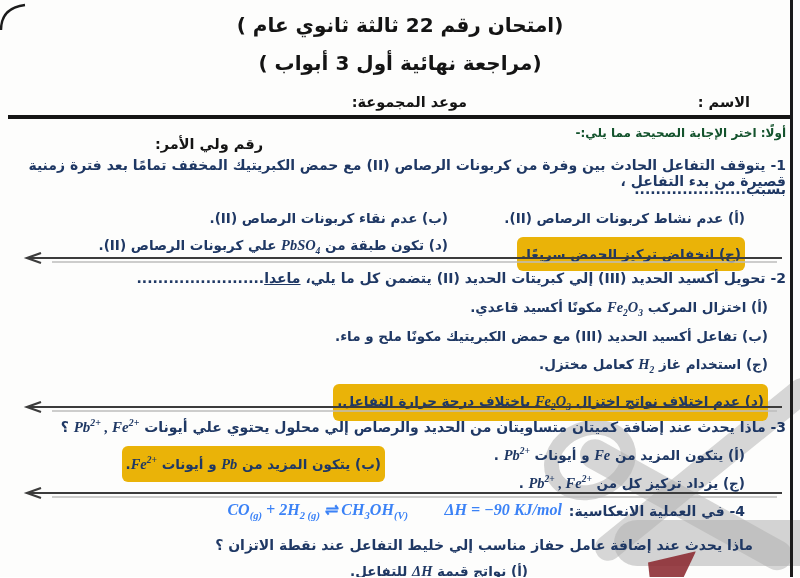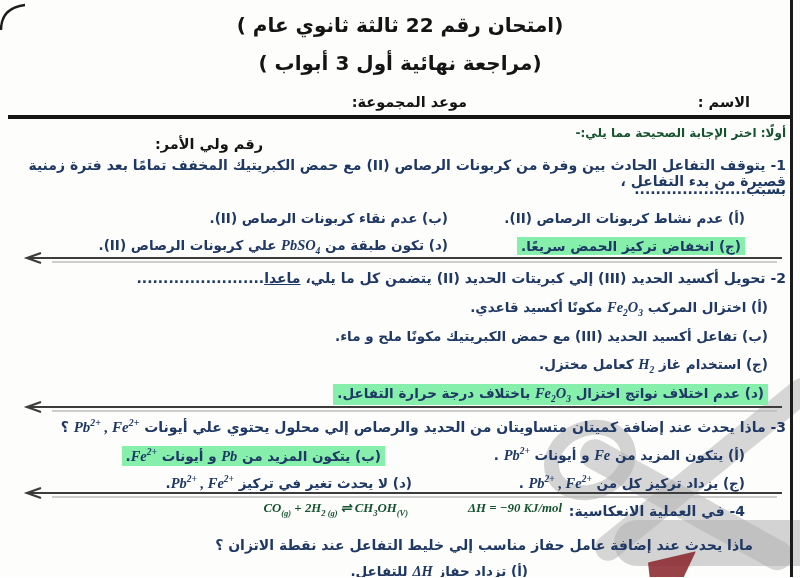--- a/index.html
+++ b/index.html
@@ -26,25 +26,25 @@
           clip-path:polygon(0 55%,100% 0,78% 100%,8% 100%);transform:rotate(8deg);}
   
   .content{position:absolute;inset:0;z-index:1;}
   .abs{position:absolute;}
   .title{width:100%;text-align:center;font-size:20px;font-weight:bold;color:#141414;}
   .hdr{font-size:14.5px;font-weight:bold;color:#141414;white-space:nowrap;}
   .rule{height:4px;background:#151515;}
   .heading{font-size:12px;font-weight:bold;color:#14532d;white-space:nowrap;}
   .qtext{font-size:14px;font-weight:bold;color:#1f3864;}
   .opt{font-size:13.5px;font-weight:bold;color:#1f3864;white-space:nowrap;}
-  .hl{background:#86efac;padding:1px 4px;}
+  .hl{background:#eab308;padding:9px 4px;border-radius:6px;}
   .u{text-decoration:underline;}
   .formula{font-family:"Liberation Serif",serif;font-style:italic;font-weight:bold;
            unicode-bidi:isolate;direction:ltr;font-size:107%;}
-  .eq{font-size:12px;font-weight:bold;color:#14532d;white-space:nowrap;}
+  .eq{font-size:15px;font-weight:bold;color:#3b82f6;white-space:nowrap;}
   sub,sup{font-size:66%;}
   .divider{pointer-events:none;}
 </style>
 </head>
 <body>
 
 <div id="page">
 
   <div class="wm">
     <div class="wm-ring"></div>
@@ -90,34 +90,33 @@
     <svg class="abs divider" style="top:401px;left:22px;" width="762" height="14">
       <line x1="760" y1="6" x2="7" y2="6" stroke="#3c3c3c" stroke-width="2.2"></line>
       <line x1="755" y1="10" x2="30" y2="10" stroke="#bdbdbd" stroke-width="1.4"></line>
       <polyline points="19,1 5,6 19,11" fill="none" stroke="#3c3c3c" stroke-width="2.2"></polyline>
     </svg>
 
     <div class="abs qtext" style="top:417px;right:14px;"><span>3- ماذا يحدث عند إضافة كميتان متساويتان من الحديد والرصاص إلي محلول يحتوي علي أيونات </span><span class="formula" dir="ltr">Pb<sup>2+</sup> , Fe<sup>2+</sup></span><span> ؟</span></div>
     <span class="abs opt" style="top:446px;right:55px;"><span>(أ) يتكون المزيد من </span><span class="formula" dir="ltr">Fe</span><span> و أيونات </span><span class="formula" dir="ltr">Pb<sup>2+</sup></span><span> .</span></span>
     <span class="abs opt hl" style="top:446px;right:415px;"><span>(ب) يتكون المزيد من </span><span class="formula" dir="ltr">Pb</span><span> و أيونات </span><span class="formula" dir="ltr">Fe<sup>2+</sup></span><span>.</span></span>
     <span class="abs opt" style="top:474px;right:55px;"><span>(ج) يزداد تركيز كل من </span><span class="formula" dir="ltr">Pb<sup>2+</sup> , Fe<sup>2+</sup></span><span> .</span></span>
-    <span class="abs opt" style="top:474px;right:388px;"><span>(د) لا يحدث تغير في تركيز </span><span class="formula" dir="ltr">Pb<sup>2+</sup> , Fe<sup>2+</sup></span><span>.</span></span>
 
     <svg class="abs divider" style="top:487px;left:22px;" width="762" height="14">
       <line x1="760" y1="6" x2="7" y2="6" stroke="#3c3c3c" stroke-width="2.2"></line>
       <line x1="755" y1="10" x2="30" y2="10" stroke="#bdbdbd" stroke-width="1.4"></line>
       <polyline points="19,1 5,6 19,11" fill="none" stroke="#3c3c3c" stroke-width="2.2"></polyline>
     </svg>
 
     <span class="abs qtext" style="top:503px;right:55px;white-space:nowrap;">4- في العملية الانعكاسية:</span>
     <span class="abs eq" style="top:501px;right:238px;"><span class="formula" dir="ltr">ΔH = −90 KJ/mol</span></span>
     <span class="abs eq" style="top:500px;right:392px;"><span class="formula" dir="ltr">CO<sub>(g)</sub> + 2H<sub>2 (g)</sub> ⇌ CH<sub>3</sub>OH<sub>(V)</sub></span></span>
 
     <div class="abs qtext" style="top:537px;right:47px;white-space:nowrap;">ماذا يحدث عند إضافة عامل حفاز مناسب إلي خليط التفاعل عند نقطة الاتزان ؟</div>
-    <span class="abs opt" style="top:563px;right:272px;"><span>(أ) تزداد حفاز </span><span class="formula" dir="ltr">ΔH</span><span> للتفاعل.</span></span>
+    <span class="abs opt" style="top:563px;right:272px;"><span>(أ) نواتج قيمة </span><span class="formula" dir="ltr">ΔH</span><span> للتفاعل.</span></span>
 
   </div>
 
   <div class="frame"></div>
   <svg class="corner-tl" width="30" height="30">
     <path d="M1 28 Q 1 6 25 3" fill="none" stroke="#1b1b1b" stroke-width="2.4"></path>
   </svg>
 </div>
 
 </body></html>

